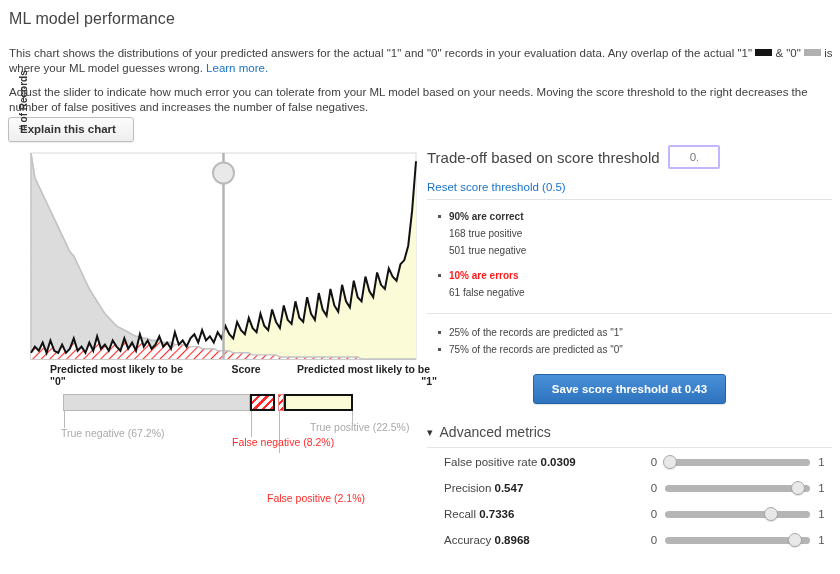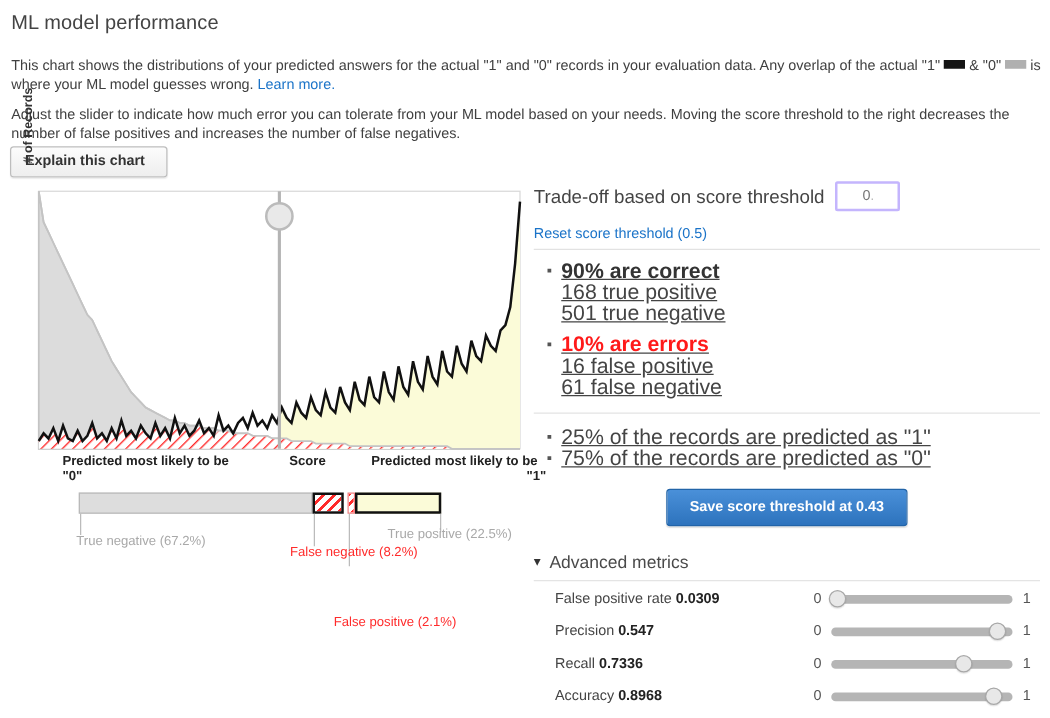--- a/index.html
+++ b/index.html
@@ -96,21 +96,21 @@
   .tradeoff-title { font-size: 15px; color: #444; white-space: nowrap; }
   .thresh-input {
     width: 52px; height: 24px; border: 2px solid #c4b5fd; border-radius: 2px;
     font-size: 11.5px; color: #777; padding: 0 20px; background: #fff;
     font-family: "Liberation Sans", sans-serif;
   }
   .reset-row { text-align: left; margin-top: 12px; font-size: 11.5px; }
   .hr { height: 1px; background: #e2e2e2; margin-top: 6px; }
 
   ul.bullets { margin: 8px 0 0 0; padding-left: 22px; list-style: none; }
-  ul.bullets li { position: relative; font-size: 17px; line-height: 17px; color: #444; text-decoration: underline; }
+  ul.bullets li { position: relative; font-size: 10px; line-height: 17px; color: #444; }
   ul.bullets li.bul::before {
     content: ""; position: absolute; left: -11px; top: 7px;
     width: 3px; height: 3px; background: #555; border-radius: 0;
   }
   li.bul.red::before { background: #ff1a1a; }
   .b-head { font-weight: bold; color: #333; }
   .red { color: #ff1a1a; }
   .sub { color: #444; }
   .gap-block { margin-top: 11px; }
   .hr2 { height: 1px; background: #e4e4e4; margin: 12px 0 10px 0; }
@@ -263,21 +263,20 @@
         <span class="b-head">90% are correct</span>
       </li>
       <li class="sub">168 true positive</li>
       <li class="sub">501 true negative</li>
     </ul>
 
     <ul class="bullets gap-block">
       <li class="bul red">
         <span class="b-head red">10% are errors</span>
       </li>
-      <li class="red">16 false positive</li>
       <li class="red">61 false negative</li>
     </ul>
 
     <div class="hr2"></div>
 
     <ul class="bullets">
       <li class="bul stat-line">25% of the records are predicted as "1"</li>
       <li class="bul stat-line">75% of the records are predicted as "0"</li>
     </ul>
 

